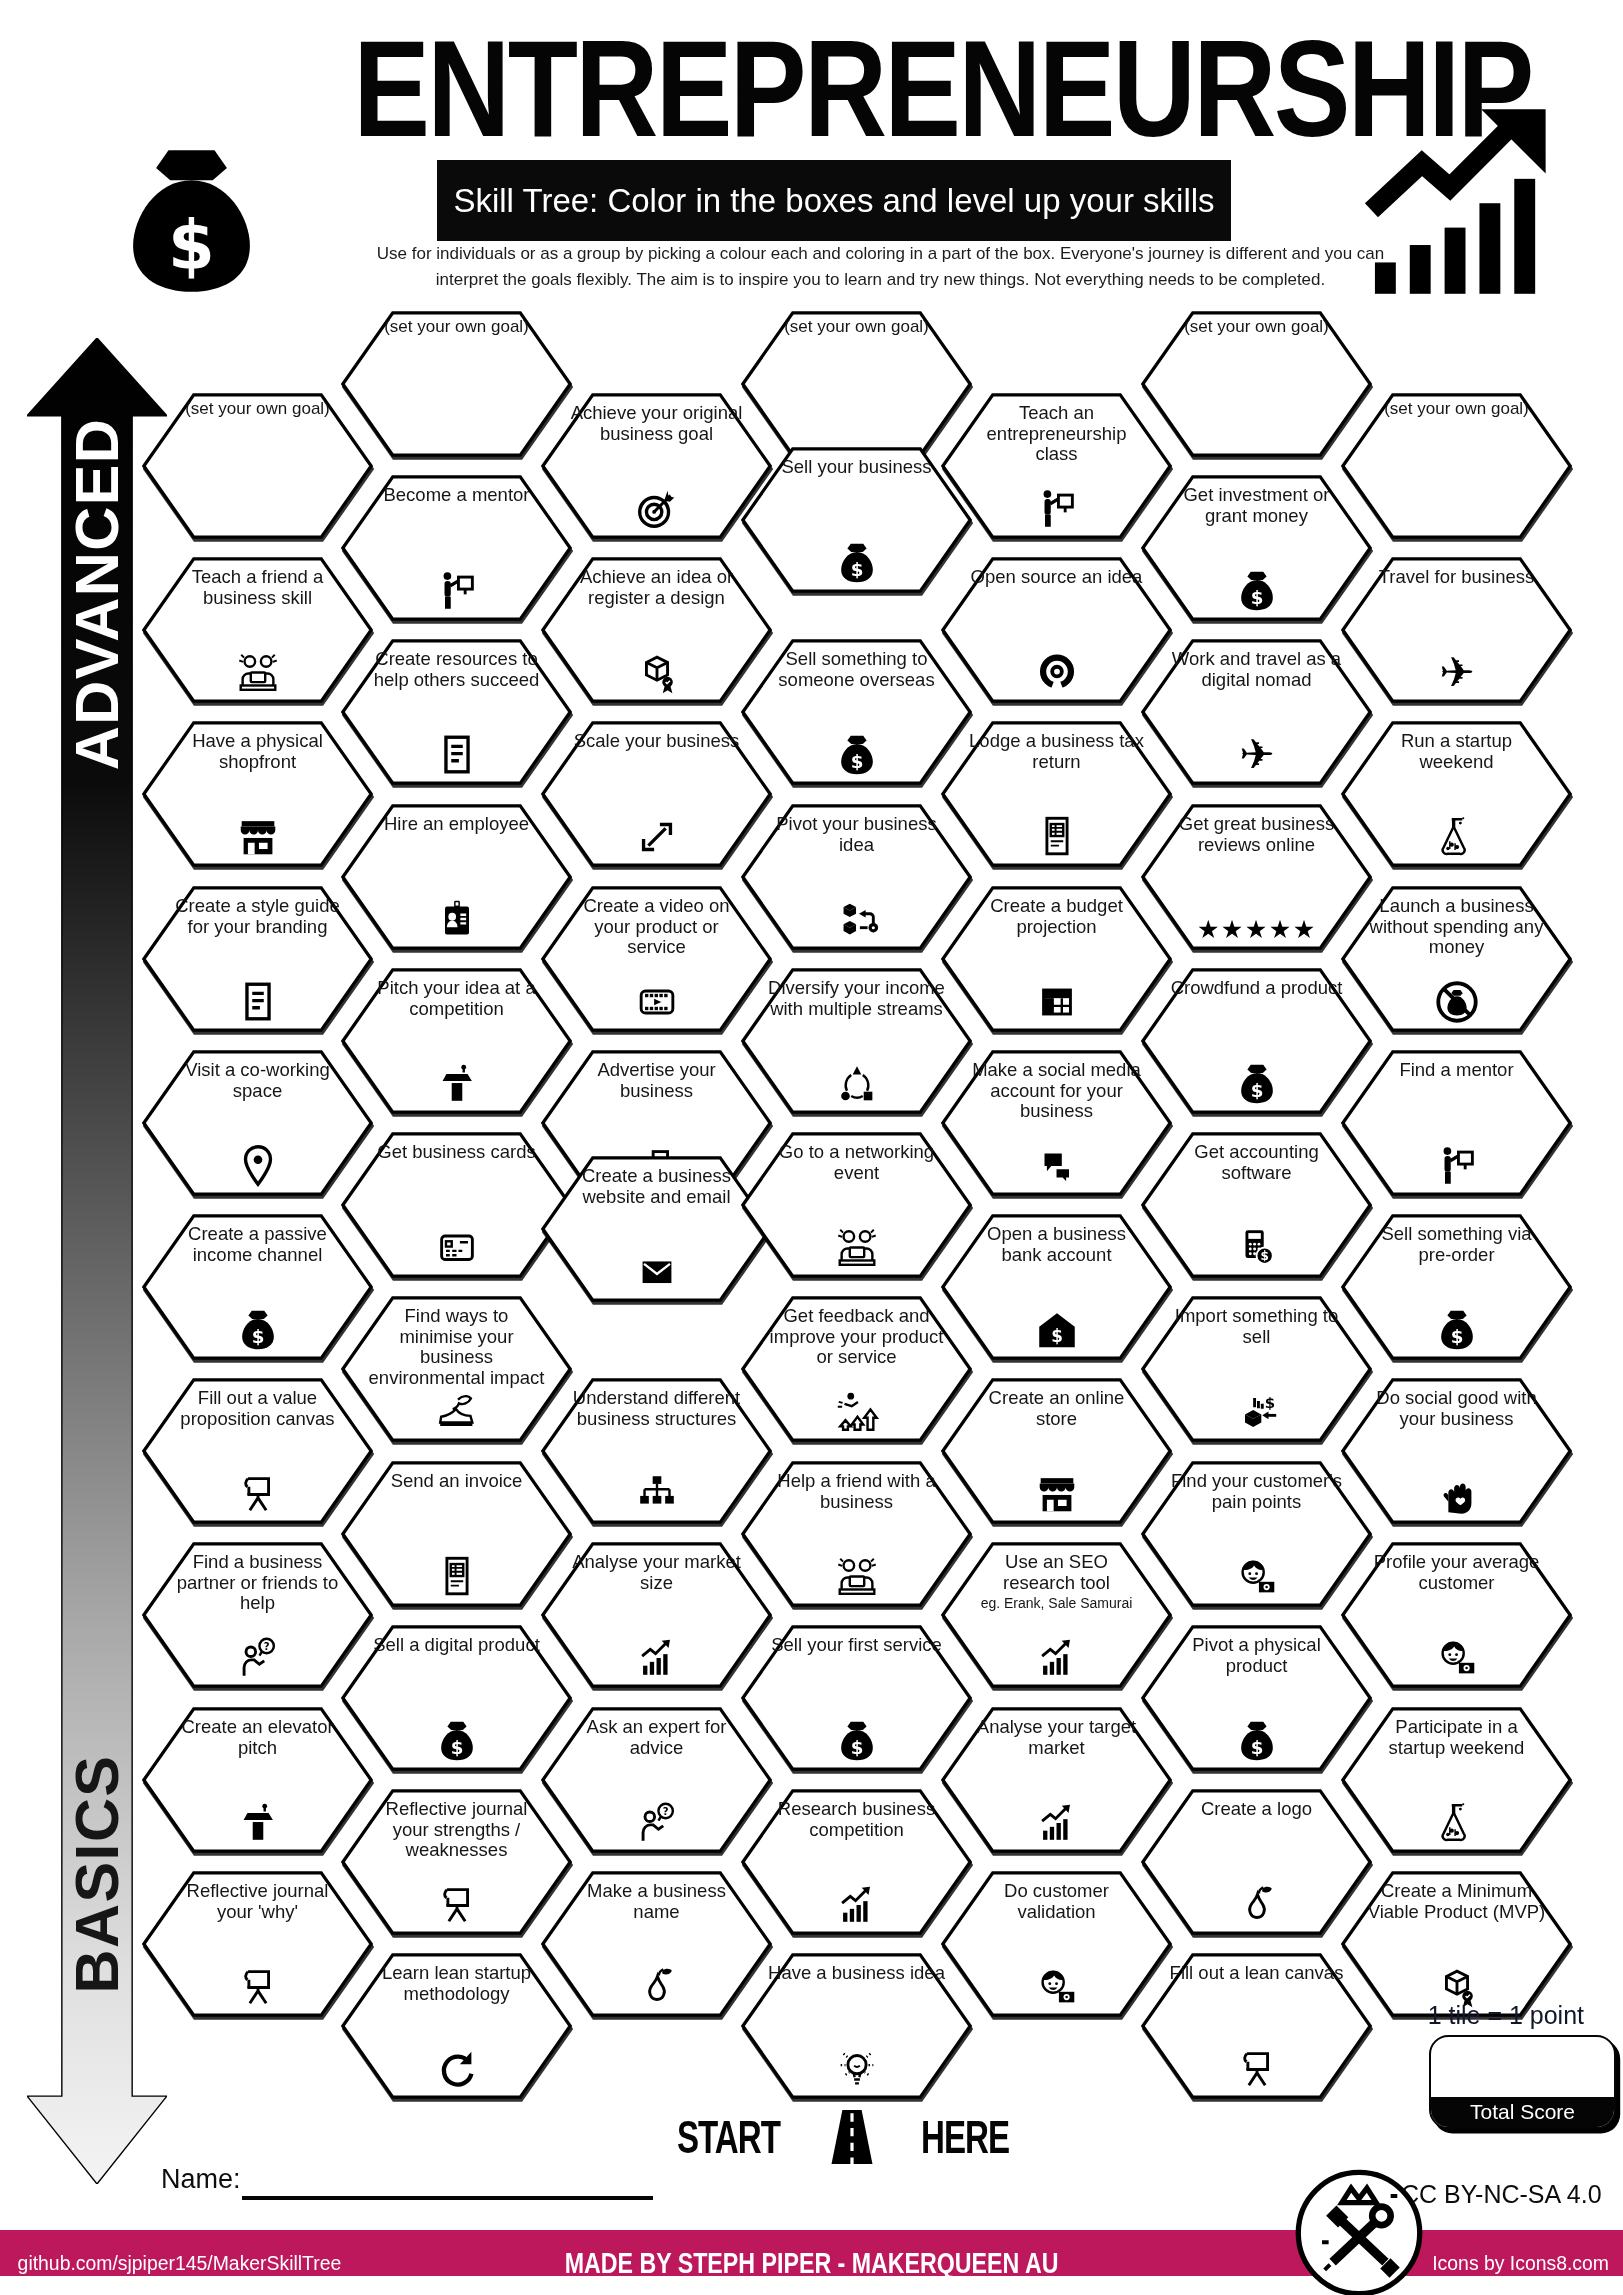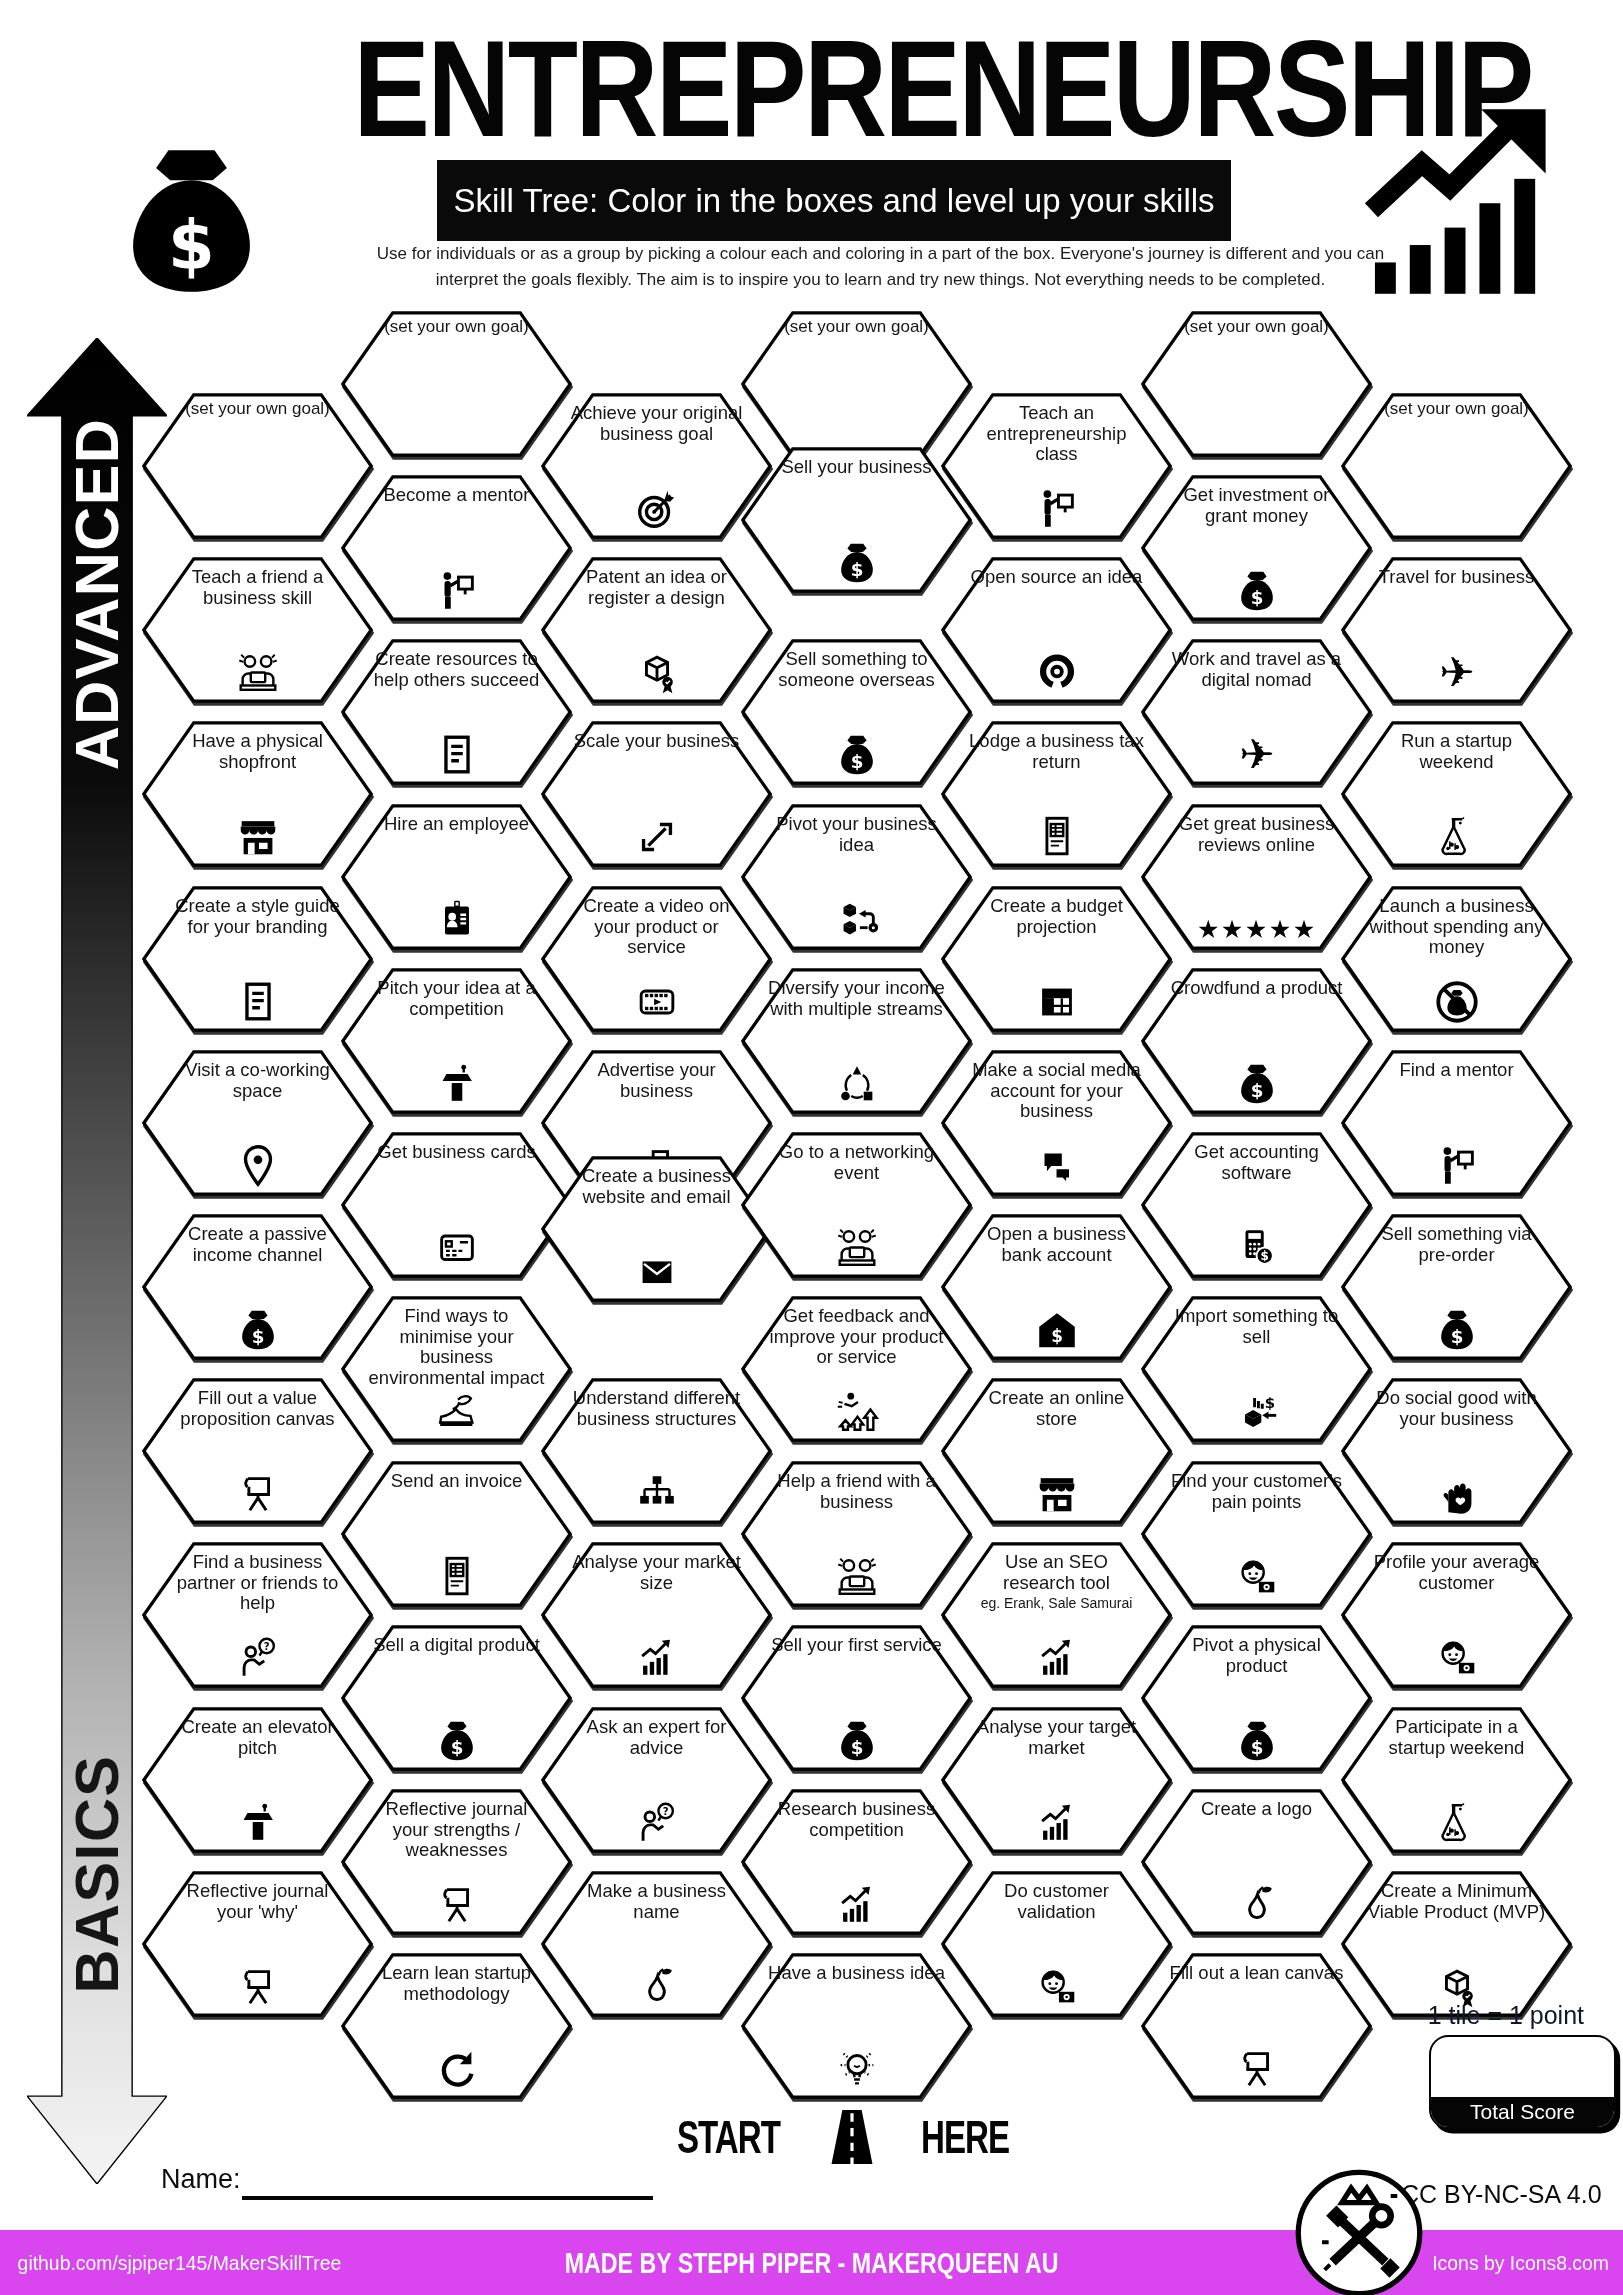--- a/index.html
+++ b/index.html
@@ -45,21 +45,21 @@
   #name-row{left:161px;top:2164px;font-size:27px;color:#0e0e0e;}
   #name-line{left:242px;top:2196px;width:411px;height:3.7px;background:#050505;}
   #points-note{right:39px;top:2001px;font-size:25px;color:#0f172a;}
   #score-box{left:1429px;top:2035px;width:183px;height:90px;background:#fff;border:2.3px solid #050505;
        border-radius:19.4px;box-shadow:4.2px 4.6px 0 #000;overflow:hidden;}
   #score-band{position:absolute;left:0;right:0;bottom:0;height:30.5px;background:#050505;color:#fff;
        display:flex;align-items:center;justify-content:center;font-size:21px;}
   #cc-badge{left:1293px;top:2167px;width:132px;height:132px;z-index:3;}
   #license-text{left:1401px;top:2180px;font-size:25px;color:#0c0c0c;white-space:nowrap;}
 
-  #footer{left:0;top:2230px;width:1623px;height:66px;background:#d946ef;z-index:2;}
+  #footer{left:0;top:2230px;width:1623px;height:46px;background:#be185d;z-index:2;}
   #footer .ft{position:absolute;top:0;height:66px;display:flex;align-items:center;color:#fff;}
   #footer-left{left:17.6px;font-size:19.4px;}
   #footer-center{left:0;right:0;justify-content:center;}
   #footer-center span{font-size:29px;font-weight:700;transform:scaleX(.8);white-space:nowrap;}
   #footer-right{right:14px;font-size:19.4px;}
 
   #hero-bag{left:103px;top:119px;width:177px;height:204px;}
   #growth-icon{left:1361px;top:89px;width:209px;height:218px;}
 </style>
 </head>
@@ -442,21 +442,21 @@
           <path d="M44 56L78 22" stroke="#000" stroke-width="6"></path>
           <path d="M72 12l2 12 12 2-9 9-12-2z" fill="#000"></path>
         </svg>
       </div>
     </div>
     <div class="hex" style="left: 541px; top: 556px;">
       <svg class="shape" viewBox="0 0 500 320">
         <polygon points="4,160 112,6 388,6 496,160 388,314 112,314" fill="#fff" stroke="#000" stroke-width="7"></polygon>
       </svg>
       <div class="txt">
-        <div class="lbl">Patent an idea or register a design</div>
+        <div class="lbl">Achieve an idea or register a design</div>
       </div>
       <div class="ico">
         <svg viewBox="0 0 100 100">
           <path d="M28 28l22-11 22 11v26l-22 11-22-11z" fill="none" stroke="#000" stroke-width="6"></path>
           <path d="M28 28l22 11 22-11M50 39v26" stroke="#000" stroke-width="6" fill="none"></path>
           <circle cx="72" cy="69" r="11" fill="#000"></circle>
           <path d="M66 77l-4 15 10-6 10 6-4-15" fill="#000"></path>
           <path d="M68 69l3 3 6-6" stroke="#fff" stroke-width="3" fill="none"></path>
         </svg>
       </div>

